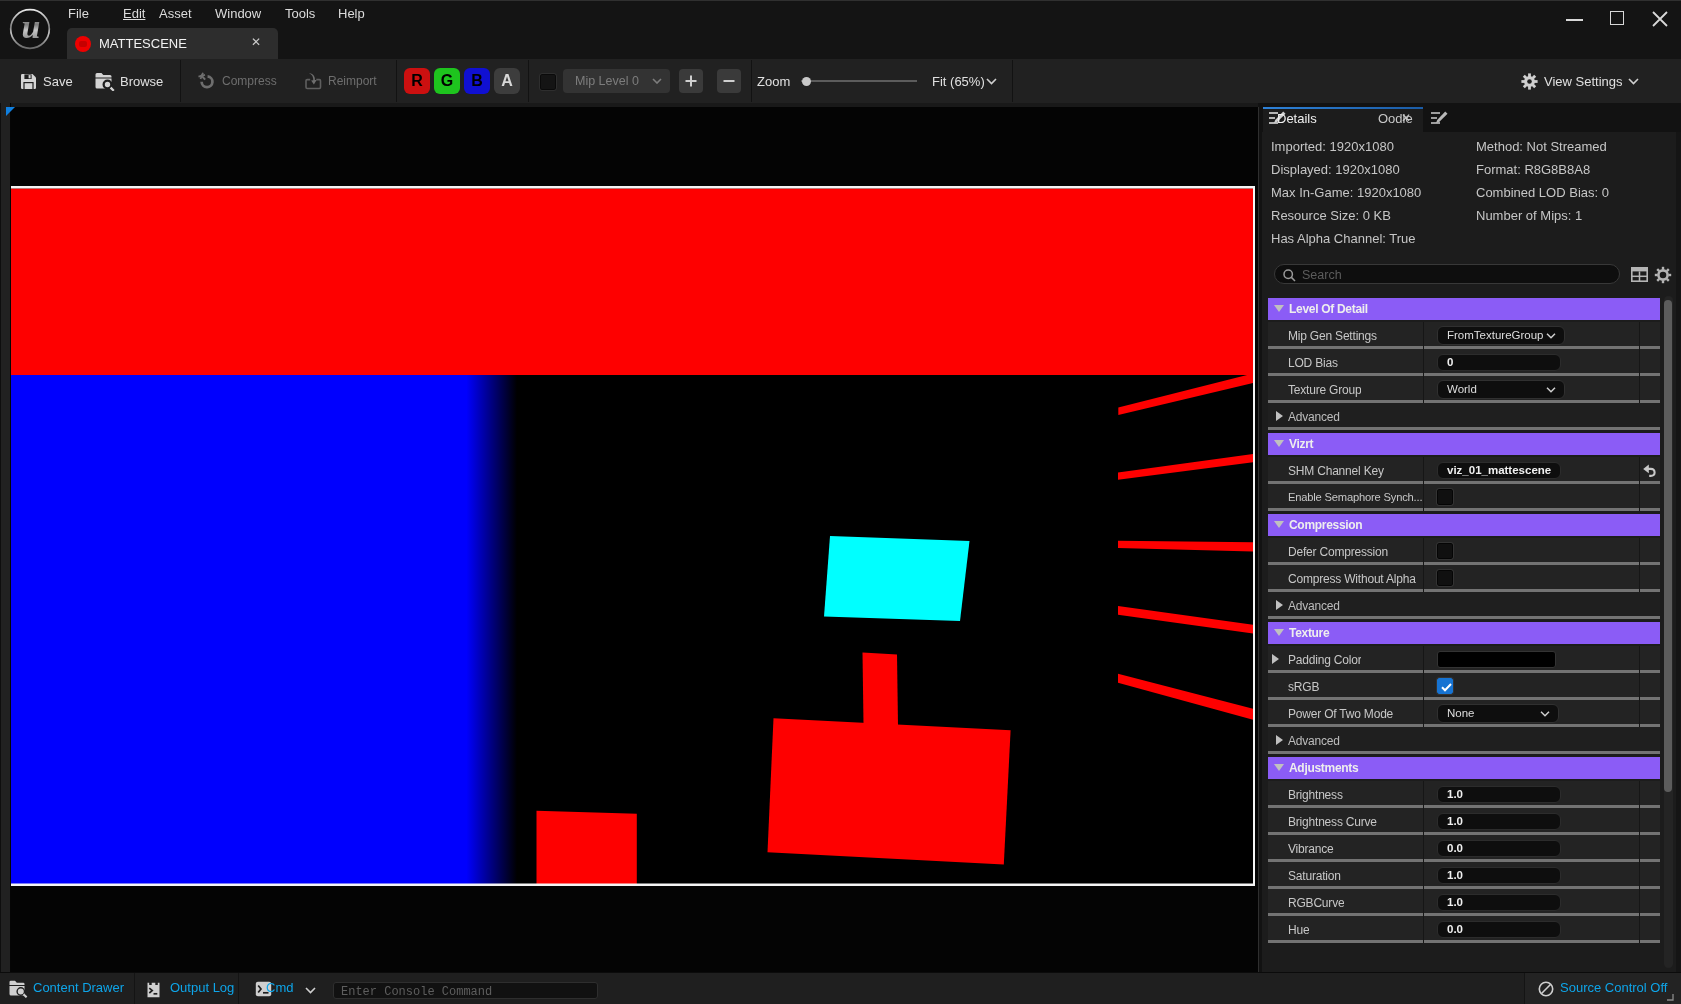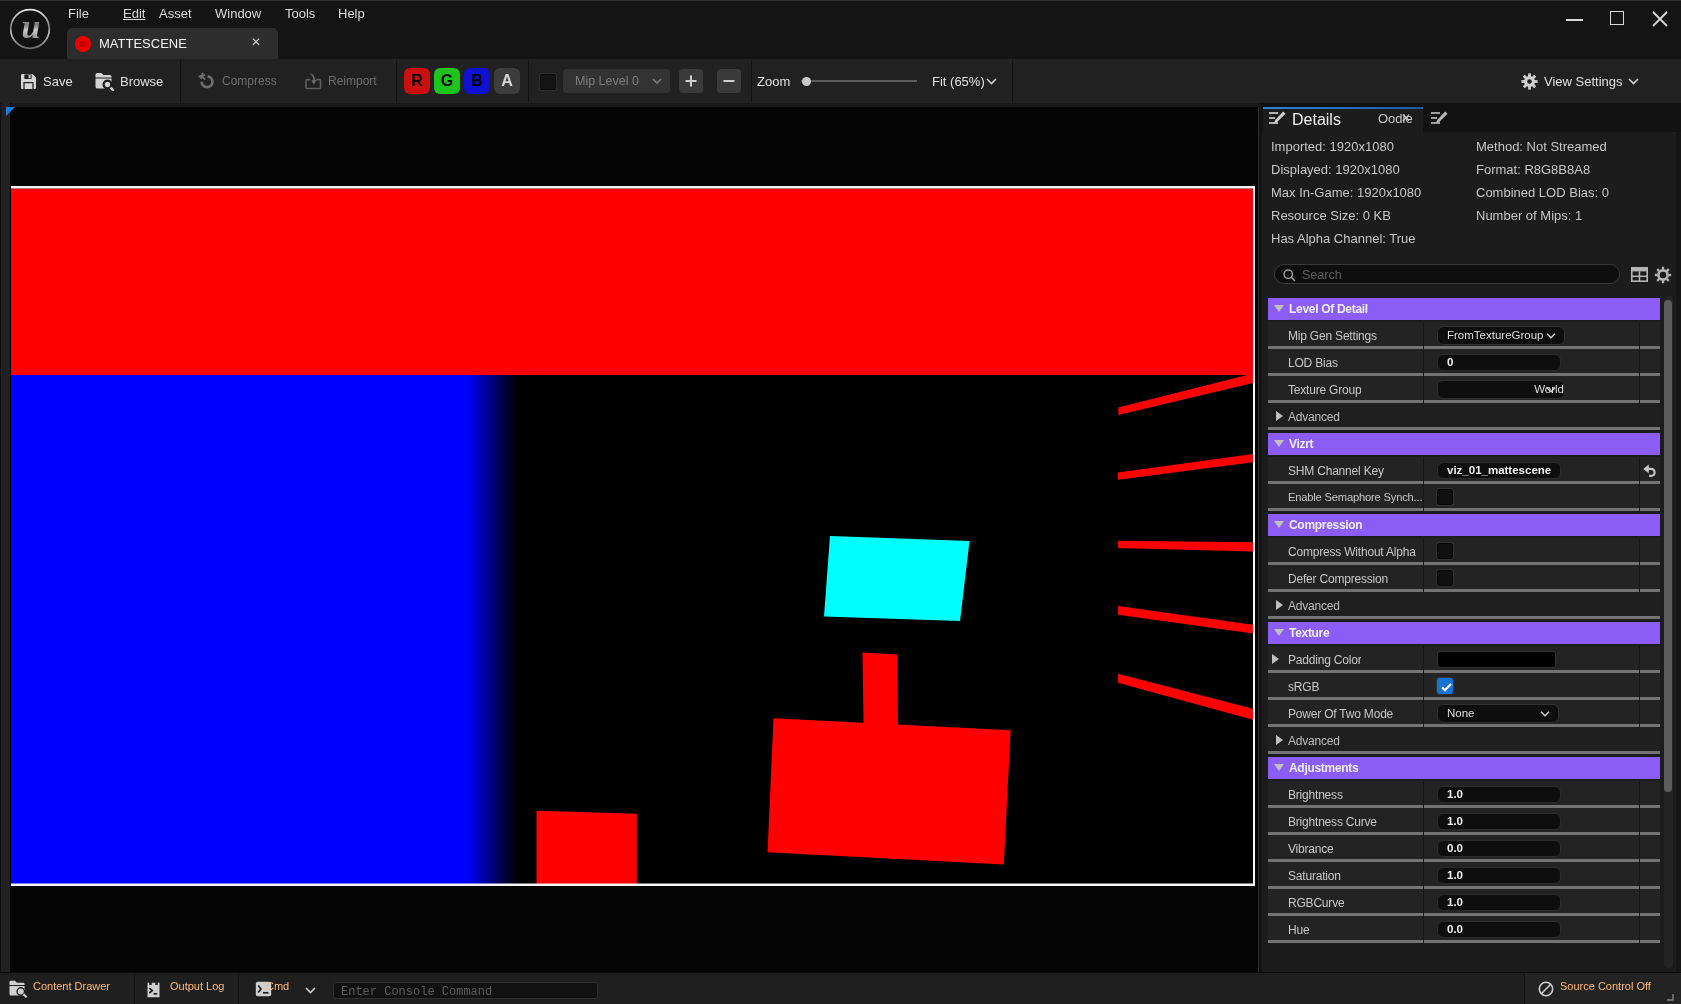--- a/index.html
+++ b/index.html
@@ -34,21 +34,21 @@
   .row .vdiv1 { position:absolute; left:155px; top:0; width:1px; height:27px; background:#161616; }
   .row .vdiv2 { position:absolute; left:371px; top:0; width:1px; height:27px; background:#161616; }
   .tri-d { position:absolute; left:6px; top:9px; width:0; height:0; border-left:5.5px solid transparent; border-right:5.5px solid transparent; border-top:7px solid #c0c0c0; }
   .tri-r { position:absolute; left:8px; top:8px; width:0; height:0; border-top:5.5px solid transparent; border-bottom:5.5px solid transparent; border-left:7px solid #c0c0c0; }
   .dd { position:absolute; left:169px; top:4px; height:19px; background:#0e0e0e; border:1px solid #303030; border-radius:6px; font-size:11.5px; color:#dedede; line-height:17px; padding-left:9px; white-space:nowrap; }
   .inp { position:absolute; left:169px; top:5px; width:124px; height:17px; background:#0e0e0e; border:1px solid #2c2c2c; border-radius:6px; font-size:11.5px; font-weight:bold; color:#f0f0f0; line-height:15px; padding-left:9px; }
   .cb { position:absolute; left:169px; top:5px; width:16px; height:16px; background:#101010; border:1px solid #050505; outline:1px solid #333; border-radius:2px; }
 
   
   #statusbar { left:0; top:972px; width:1681px; height:32px; background:#1f1f1f; border-top:1px solid #0b0b0b; }
-  .sbtext { position:absolute; top:980px; font-size:11px; color:#fdba74; }
+  .sbtext { position:absolute; top:980px; font-size:13px; color:#0ea5e9; }
 </style>
 </head>
 <body>
 
 <div class="abs" id="menubar"></div>
 <div class="abs" id="tabrow"></div>
 
 <svg class="abs" style="left:9px; top:8px;" width="42" height="42" viewBox="0 0 42 42">
   <defs>
     <linearGradient id="silver" x1="0" y1="0" x2="0" y2="1">
@@ -229,21 +229,21 @@
 <div class="abs" style="left:1263px; top:107px; width:160px; height:25px; background:#1c1c1c;">
   <div style="position:absolute; left:0; top:0; width:160px; height:1.6px; background:linear-gradient(90deg,#2e82d8,#1b5ca6);"></div>
   <svg style="position:absolute; left:6px; top:4px;" width="17" height="16" viewBox="0 0 17 16">
     <g stroke="#cfcfcf" stroke-width="1.7">
       <line x1="0" y1="2" x2="9" y2="2"></line>
       <line x1="0" y1="7" x2="6" y2="7"></line>
       <line x1="0" y1="12" x2="9" y2="12"></line>
     </g>
     <path d="M14.2 0.5 L16.5 2.8 L8.2 11.1 L5 12.3 L6.2 9 Z" fill="#cfcfcf"></path>
   </svg>
-  <div style="position:absolute; left:29px; top:4px; font-size:16px; color:#efefef;">Details</div>
+  <div style="position:absolute; left:14px; top:4px; font-size:13px; color:#efefef;">Details</div>
   <div style="position:absolute; left:138px; top:4px; font-size:12px; color:#c8c8c8;">✕</div>
 </div>
 
 <svg class="abs" style="left:1431px; top:111px;" width="17" height="16" viewBox="0 0 17 16">
   <g stroke="#b8b8b8" stroke-width="1.7">
     <line x1="0" y1="2" x2="9" y2="2"></line>
     <line x1="0" y1="7" x2="6" y2="7"></line>
     <line x1="0" y1="12" x2="9" y2="12"></line>
   </g>
   <path d="M14.2 0.5 L16.5 2.8 L8.2 11.1 L5 12.3 L6.2 9 Z" fill="#b8b8b8"></path>
@@ -311,21 +311,21 @@
         <div class="vdiv1"></div>
         <div class="vdiv2"></div>
         <div class="inp">0</div>
       </div>
     </div>
 <div class="slot">
       <div class="row">
         <div class="name">Texture Group</div>
         <div class="vdiv1"></div>
         <div class="vdiv2"></div>
-        <div class="dd" style="width:128px;text-align:right;">World<svg class="chevsvg" style="position:absolute; right:8px; top:6px;" width="10" height="6" viewBox="0 0 10 6">
+        <div class="dd" style="width:128px;">World<svg class="chevsvg" style="position:absolute; right:8px; top:6px;" width="10" height="6" viewBox="0 0 10 6">
             <path d="M1 0.8 L5 4.8 L9 0.8" stroke="#d0d0d0" stroke-width="1.5" fill="none"></path>
           </svg></div>
       </div>
     </div>
 <div class="slot">
       <div class="row" style="background:#1f1f1f;">
         <div class="tri-r"></div>
         <div class="name" style="color:#bdbdbd;">Advanced</div>
       </div>
     </div>
@@ -356,29 +356,29 @@
       </div>
     </div>
 <div class="slot">
       <div class="hdr">
         <div class="tri-d" style="top:7px;"></div>
         <div class="htxt">Compression</div>
       </div>
     </div>
 <div class="slot">
       <div class="row">
+        <div class="name">Defer Compression</div>
+        <div class="vdiv1"></div>
+        <div class="vdiv2"></div>
+        <div class="cb"></div>
+      </div>
+    </div>
+<div class="slot">
+      <div class="row">
         <div class="name">Compress Without Alpha</div>
-        <div class="vdiv1"></div>
-        <div class="vdiv2"></div>
-        <div class="cb"></div>
-      </div>
-    </div>
-<div class="slot">
-      <div class="row">
-        <div class="name">Defer Compression</div>
         <div class="vdiv1"></div>
         <div class="vdiv2"></div>
         <div class="cb"></div>
       </div>
     </div>
 <div class="slot">
       <div class="row" style="background:#1f1f1f;">
         <div class="tri-r"></div>
         <div class="name" style="color:#bdbdbd;">Advanced</div>
       </div>

